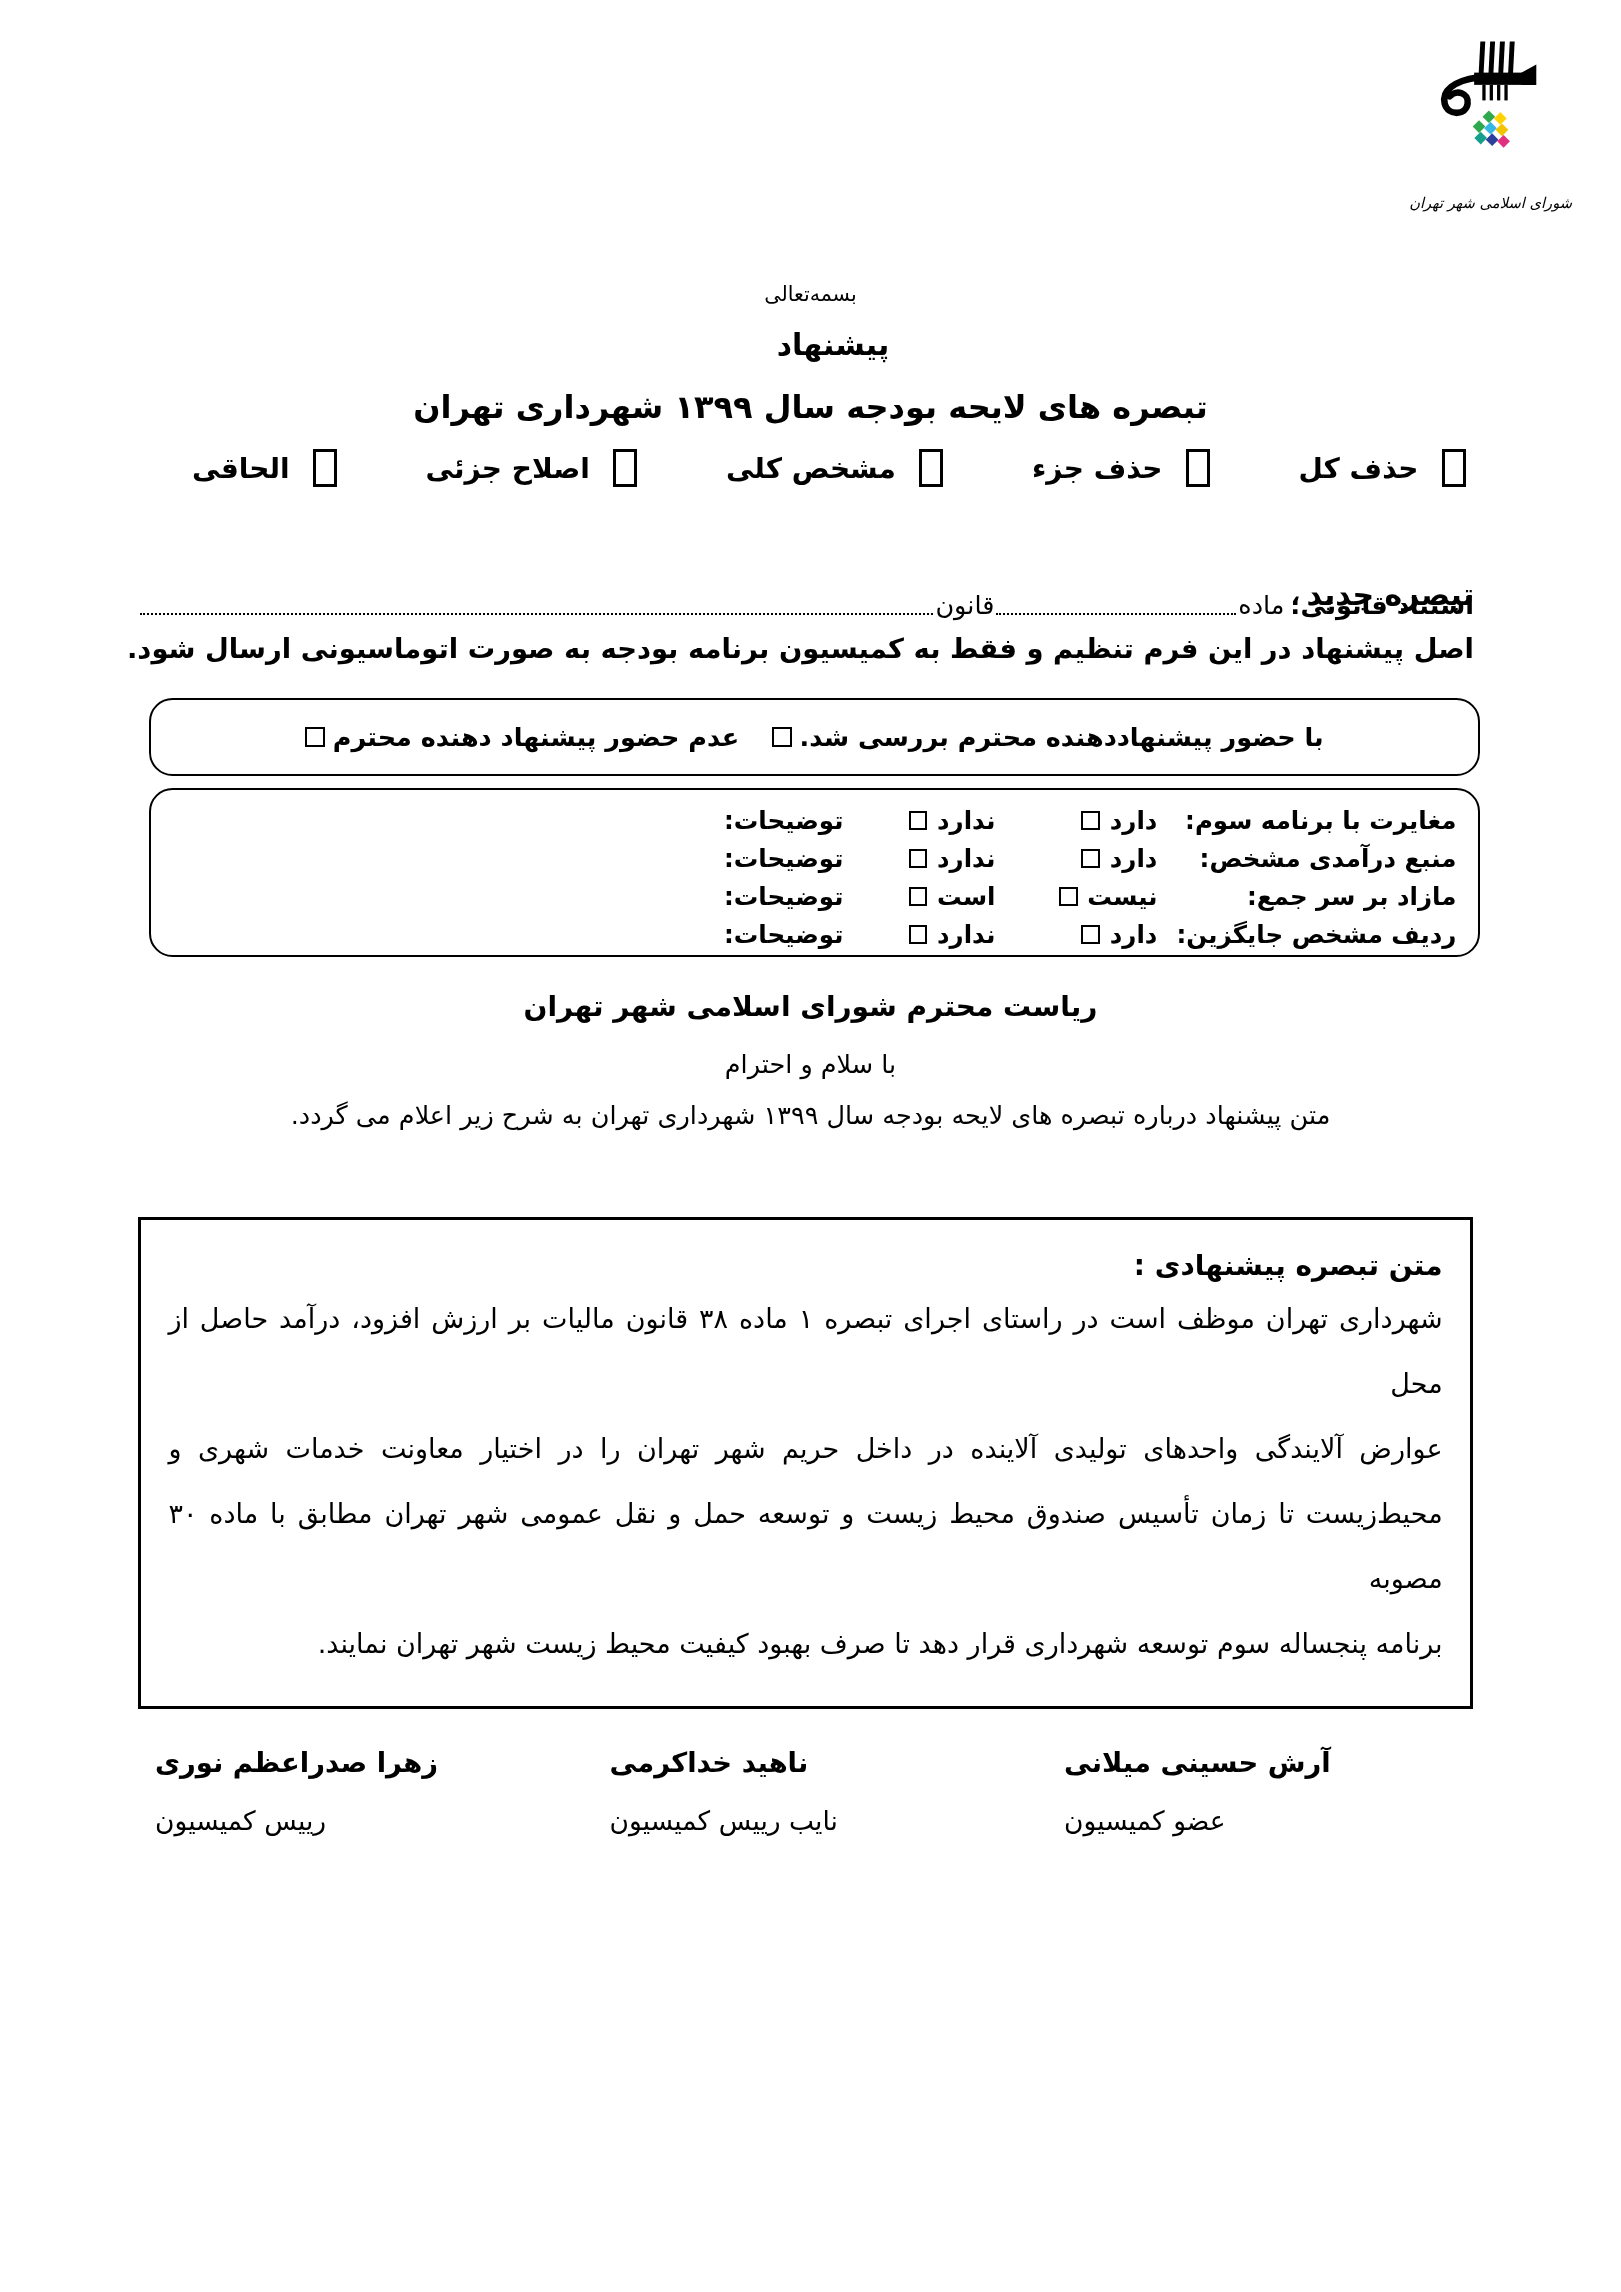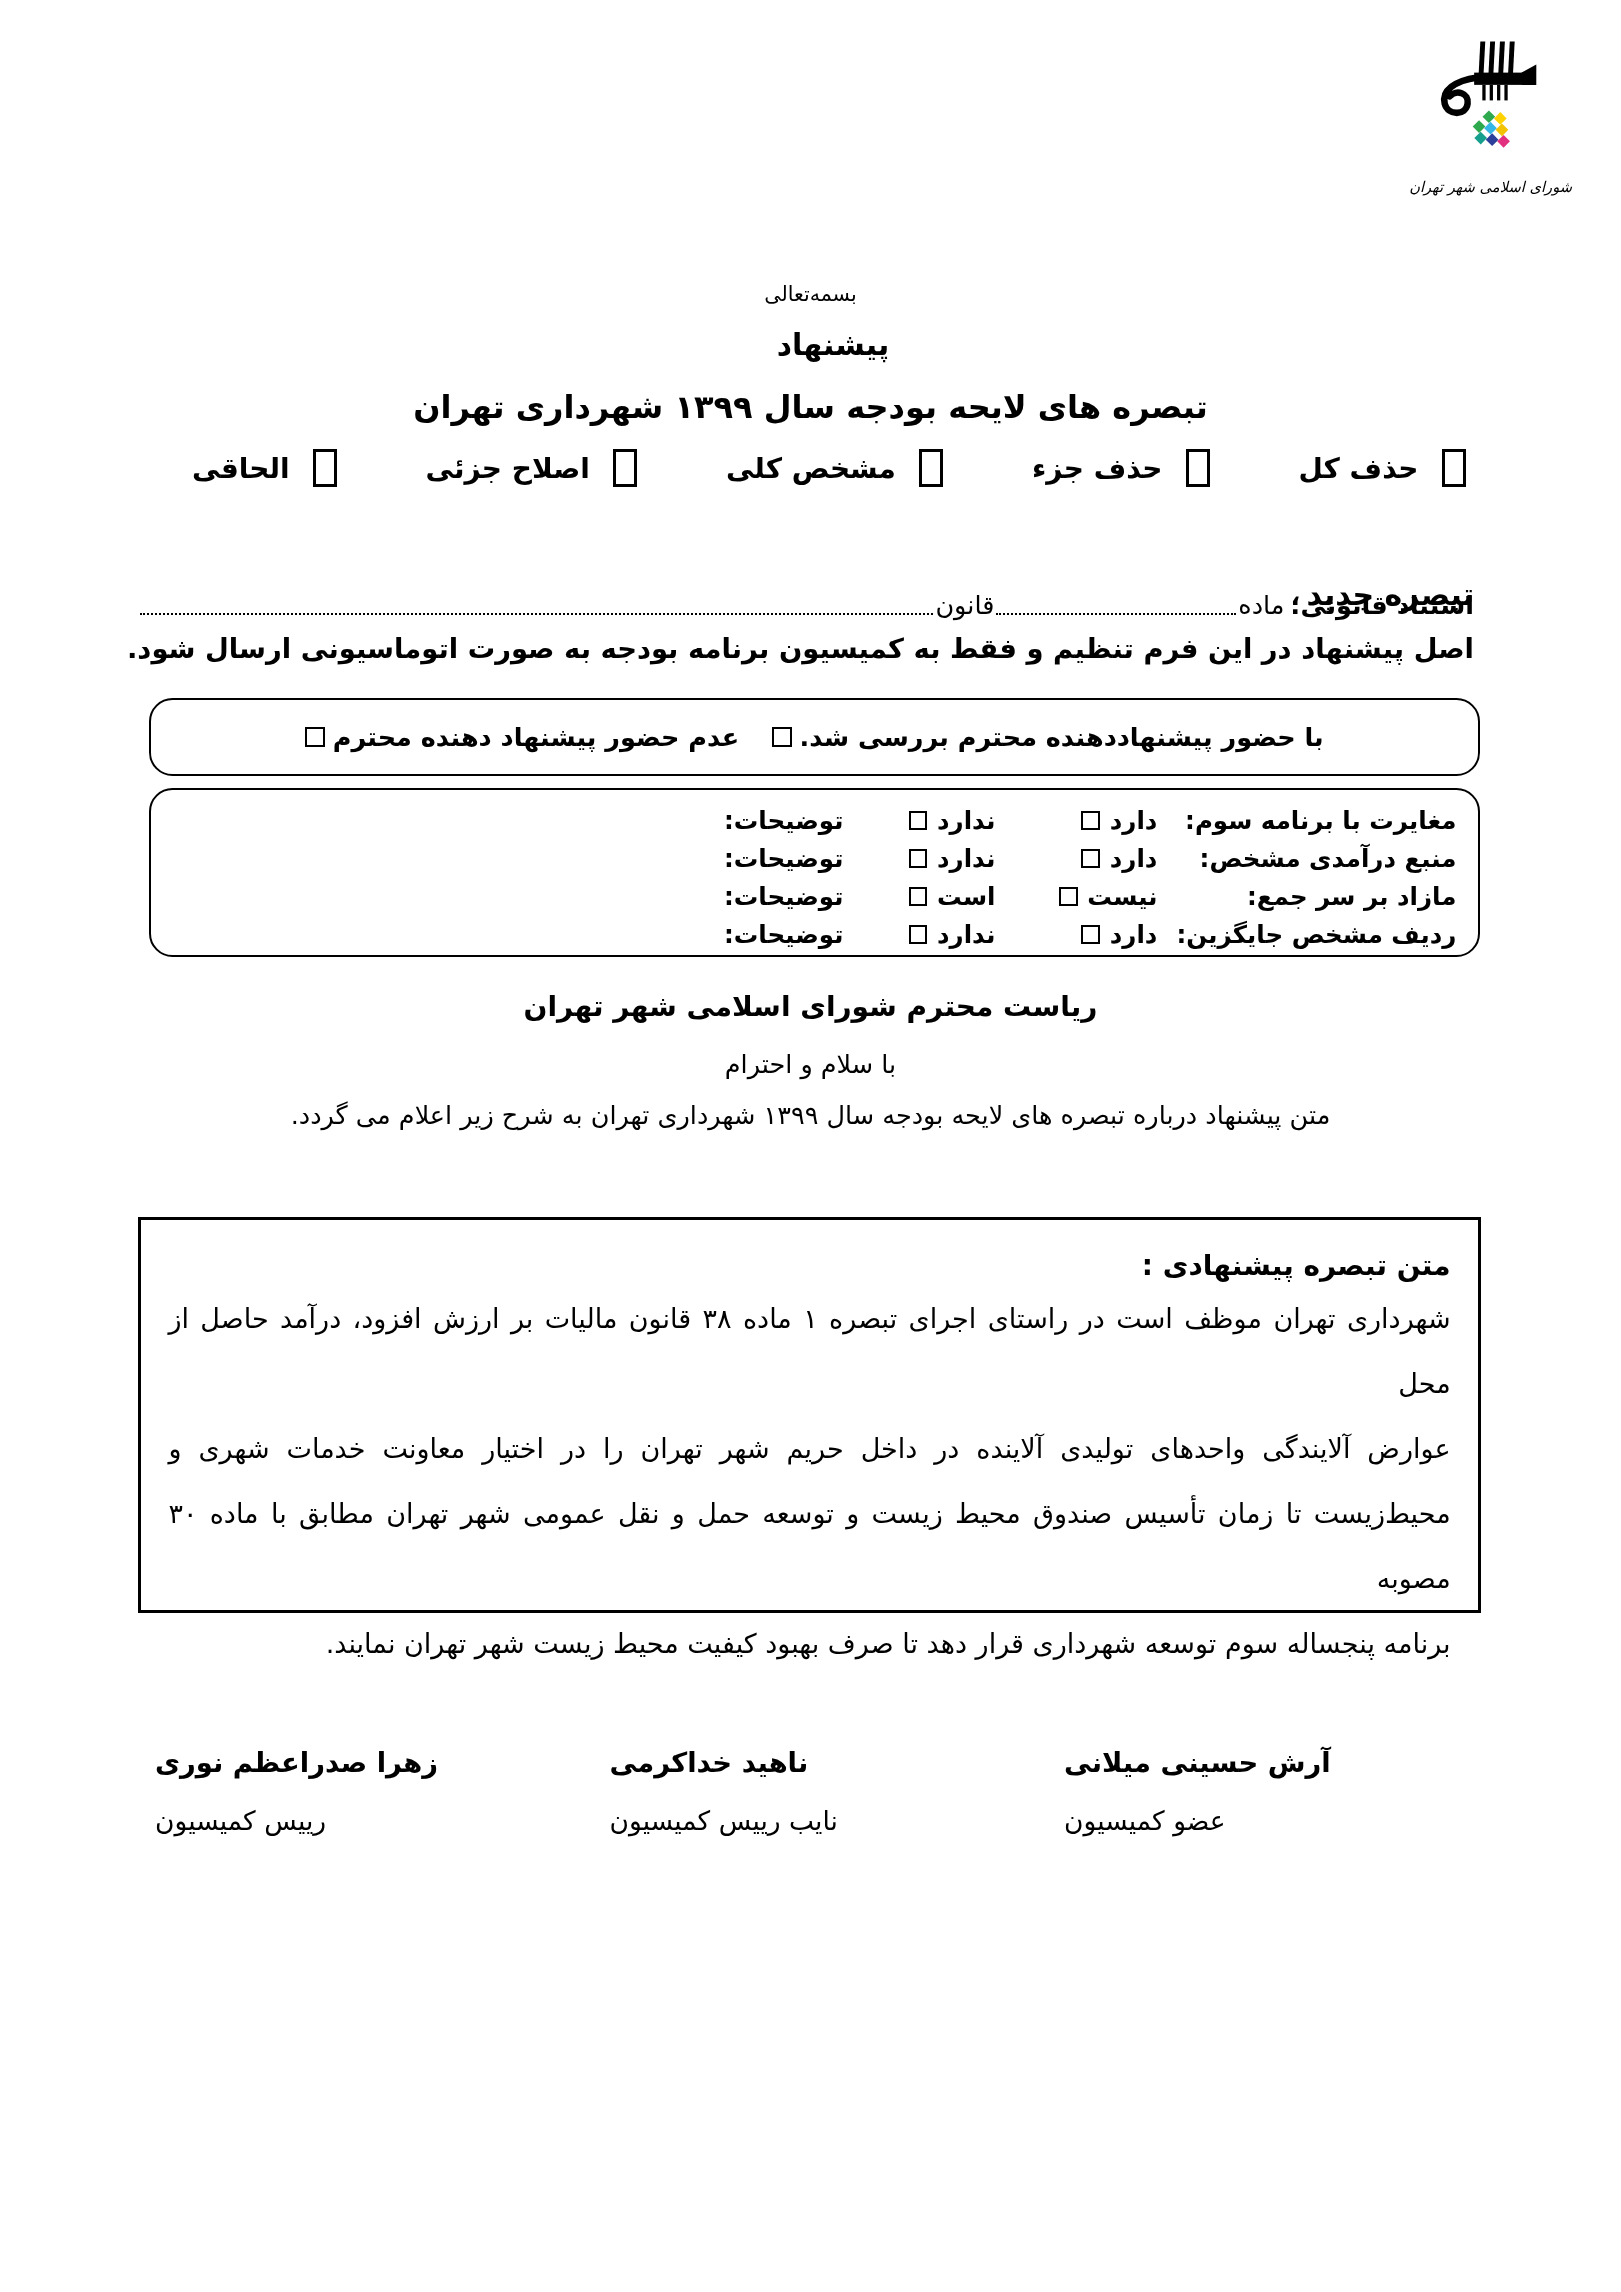--- a/index.html
+++ b/index.html
@@ -17,21 +17,21 @@
     background:#fff;
     overflow:hidden;
   }
 
   
   .logo { position:absolute; top:35px; right:27.4px; width:206px; text-align:center; }
   .logo svg { display:block; margin:0 auto; }
   .logo-caption {
     font-size:14.7px;
     font-style:italic;
-    margin-top:4px;
+    margin-top:20px;
     letter-spacing:0px;
     white-space:nowrap;
   }
 
   
   .center-line { position:absolute; left:0; right:0; text-align:center; }
   .bismillah   { top:282px; font-size:20.6px; }
   .title1      { top:327px; font-size:30px; font-weight:bold;margin-left:45px; }
   .title2      { top:388px; font-size:32px; font-weight:bold; }
 
@@ -93,21 +93,21 @@
   .crit-opt .cb-small { width:18.6px; height:18.6px; border-width:2.5px; }
   .crit-notes { justify-content:flex-start; }
 
   
   .address-to { top:990px; font-size:28px; font-weight:bold; }
   .salutation { top:1049px; font-size:25.5px; }
   .intro      { top:1100px; font-size:25.5px; }
 
   
   .main-box {
-    position:absolute; top:1217px; right:140px; left:138px; height:396px;
+    position:absolute; top:1217px; right:148px; left:138px; height:492px;
     border:3.4px solid #000; background:#fff;
     padding:17.6px 27.4px;
   }
   .main-box-heading { font-size:28px; font-weight:bold; margin:11.8px 0 3.9px; }
   .main-line {
     font-size:27px; line-height:65px;
     text-align:justify; text-align-last:justify;
   }
   .main-line.last { text-align-last:right; }
 

